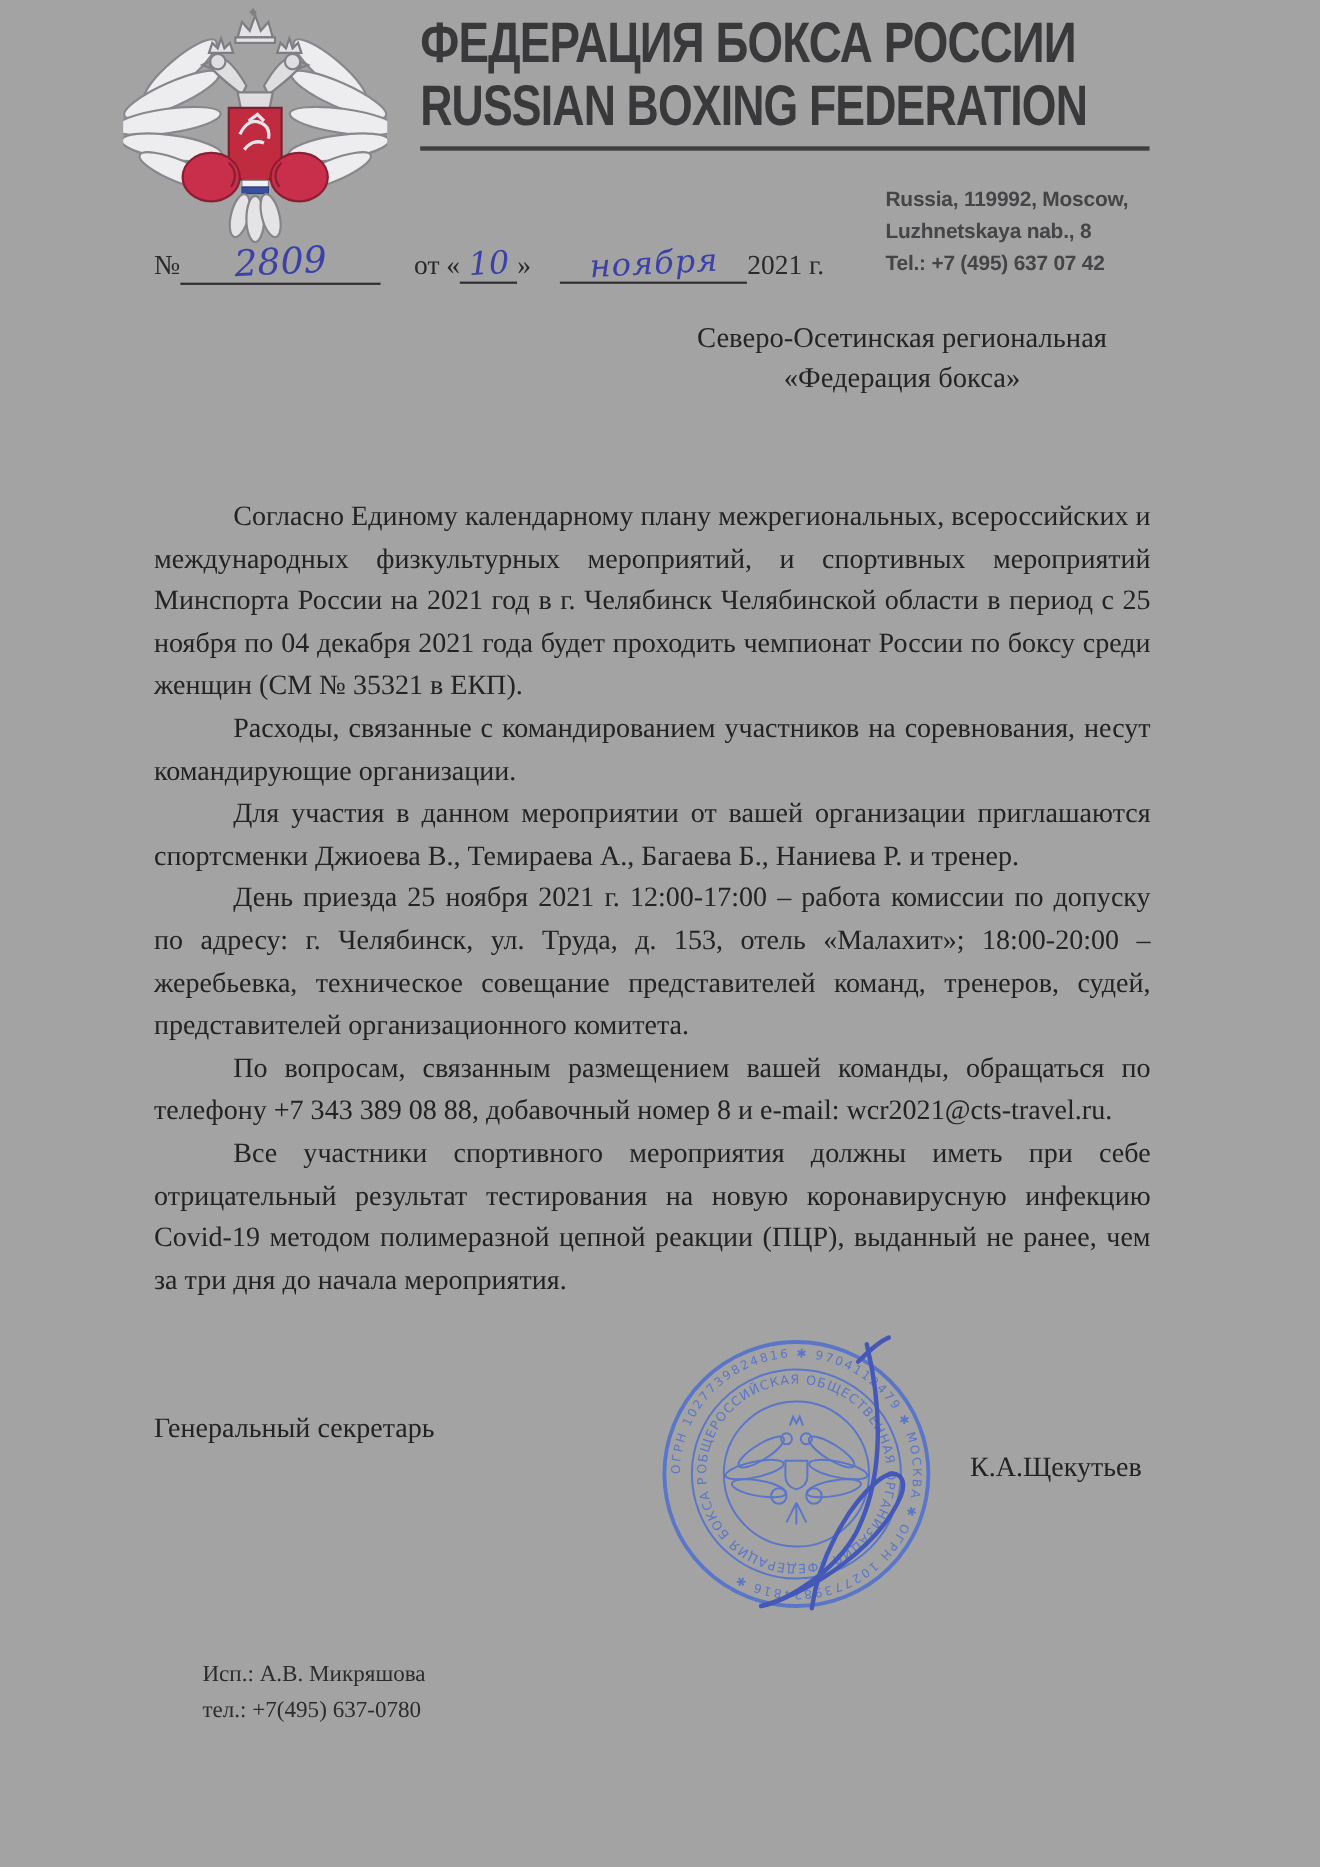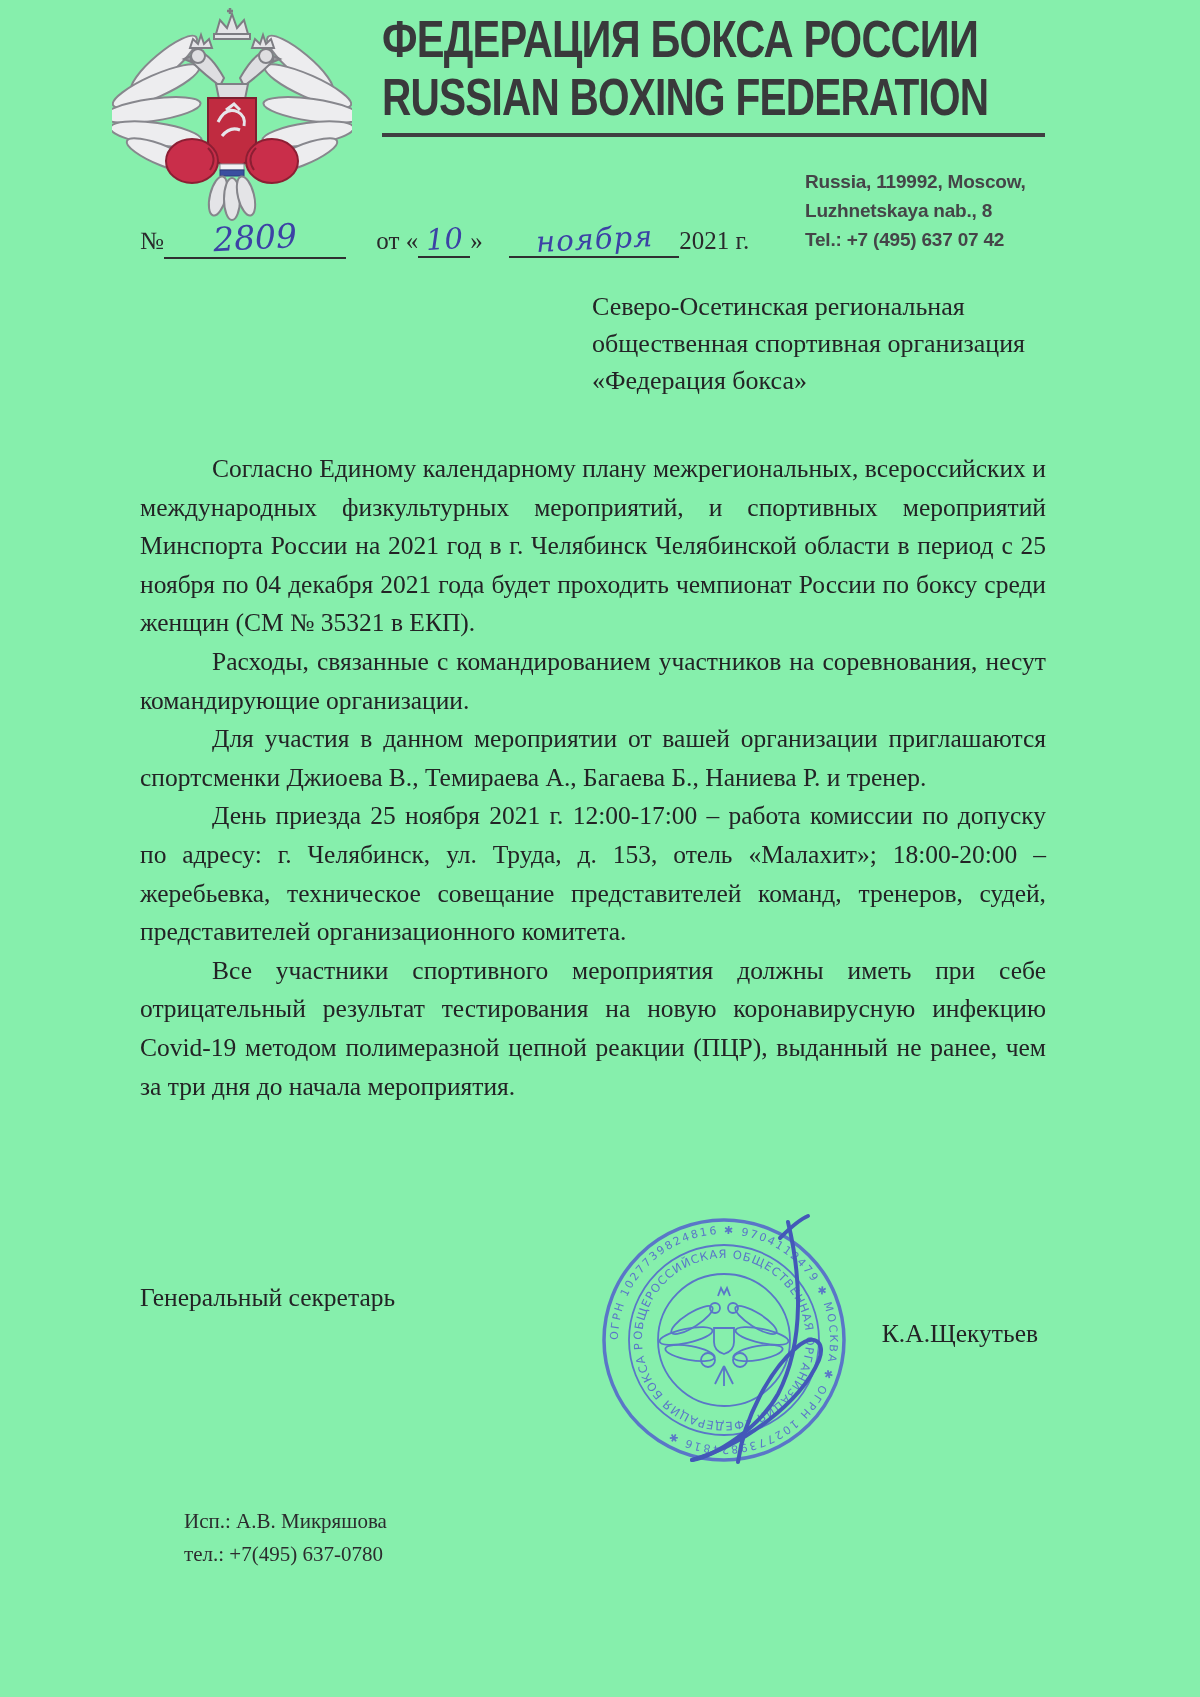--- a/index.html
+++ b/index.html
@@ -1,17 +1,17 @@
 <!DOCTYPE html>
 <html><head>
 <meta charset="utf-8">
 <style>
   html,body{margin:0;padding:0;background:#e9e9e9;}
   #page{
-    position:relative;width:1200px;height:1697px;background:#86efac;
+    position:relative;width:1200px;height:1697px;background:#a3a3a3;
     margin:0 auto;overflow:hidden;
     font-family:"Liberation Serif",serif;color:#242426;
   }
   
   #emblem{position:absolute;left:112px;top:6px;width:240px;height:215px;}
   #head-block{position:absolute;left:382px;top:10px;width:665px;}
   .org-title{
     font-family:"Liberation Sans",sans-serif;font-weight:bold;color:#39393b;
     font-size:52px;line-height:58px;white-space:nowrap;
     transform:scaleX(0.80);transform-origin:left center;letter-spacing:-1px;
@@ -33,21 +33,21 @@
   .hand{
     font-family:"DejaVu Serif",serif;font-style:italic;color:#3c42a5;
     display:inline-block;transform:rotate(-3deg);
   }
   #ref-number .hand{font-size:33px;}
   #ref-day .hand{font-size:29px;}
   #ref-month .hand{font-size:29px;letter-spacing:1px;}
   
   #recipient{
     position:absolute;left:592px;top:288px;width:456px;
-    font-size:26px;line-height:37px;text-align:left;color:#242426;
+    font-size:26px;line-height:37px;text-align:center;color:#242426;
   }
   
   #letter-body{position:absolute;left:140px;top:450px;width:906px;}
   #letter-body p{
     margin:0;font-size:25.5px;line-height:38.6px;text-align:justify;
     text-indent:72px;color:#232325;
   }
   
   #sig-row{position:absolute;left:140px;top:1283px;width:906px;font-size:25.5px;color:#232325;}
   #sig-title{position:absolute;left:0;top:0;}
@@ -133,29 +133,29 @@
   <div id="ref-line">
     <span>№</span><span id="ref-number" class="blank" style="width:182px;"><span class="hand">2809</span></span>
     <span style="display:inline-block;width:18px;"></span>
     <span>от «</span><span id="ref-day" class="blank" style="width:52px;"><span class="hand">10</span></span><span>»</span>
     <span style="display:inline-block;width:14px;"></span>
     <span id="ref-month" class="blank" style="width:170px;"><span class="hand">ноября</span></span><span>2021 г.</span>
   </div>
 
   <div id="recipient">
       <div>Северо-Осетинская региональная</div>
-      <div>общественная спортивная организация</div>
       <div>«Федерация бокса»</div>
     </div>
 
   <div id="letter-body">
       <p>Согласно Единому календарному плану межрегиональных, всероссийских и международных физкультурных мероприятий, и спортивных мероприятий Минспорта России на 2021 год в г. Челябинск Челябинской области в период с 25 ноября по 04 декабря 2021 года будет проходить чемпионат России по боксу среди женщин (СМ № 35321 в ЕКП).</p>
       <p>Расходы, связанные с командированием участников на соревнования, несут командирующие организации.</p>
       <p>Для участия в данном мероприятии от вашей организации приглашаются спортсменки Джиоева В., Темираева А., Багаева Б., Наниева Р. и тренер.</p>
       <p>День приезда 25 ноября 2021 г. 12:00-17:00 – работа комиссии по допуску по адресу: г. Челябинск, ул. Труда, д. 153, отель «Малахит»; 18:00-20:00 – жеребьевка, техническое совещание представителей команд, тренеров, судей, представителей организационного комитета.</p>
+      <p>По вопросам, связанным размещением вашей команды, обращаться по телефону +7 343 389 08 88, добавочный номер 8 и e-mail: wcr2021@cts-travel.ru.</p>
       <p>Все участники спортивного мероприятия должны иметь при себе отрицательный результат тестирования на новую коронавирусную инфекцию Covid-19 методом полимеразной цепной реакции (ПЦР), выданный не ранее, чем за три дня до начала мероприятия.</p>
     </div>
 
   <div id="sig-row">
     <span id="sig-title">Генеральный секретарь</span>
     <span id="sig-name">К.А.Щекутьев</span>
   </div>
 
   <svg id="stamp" viewBox="0 0 330 280">
     <defs>

